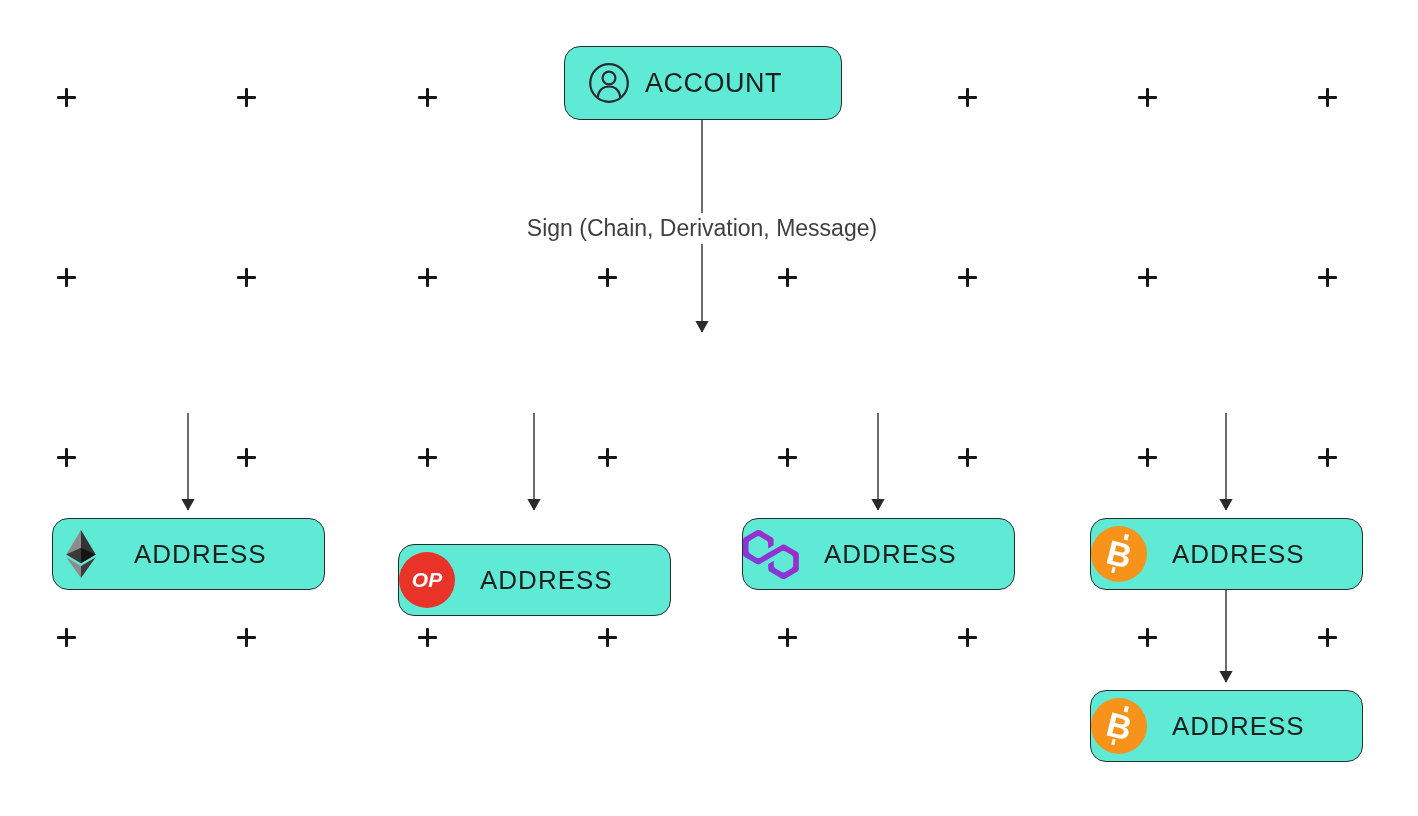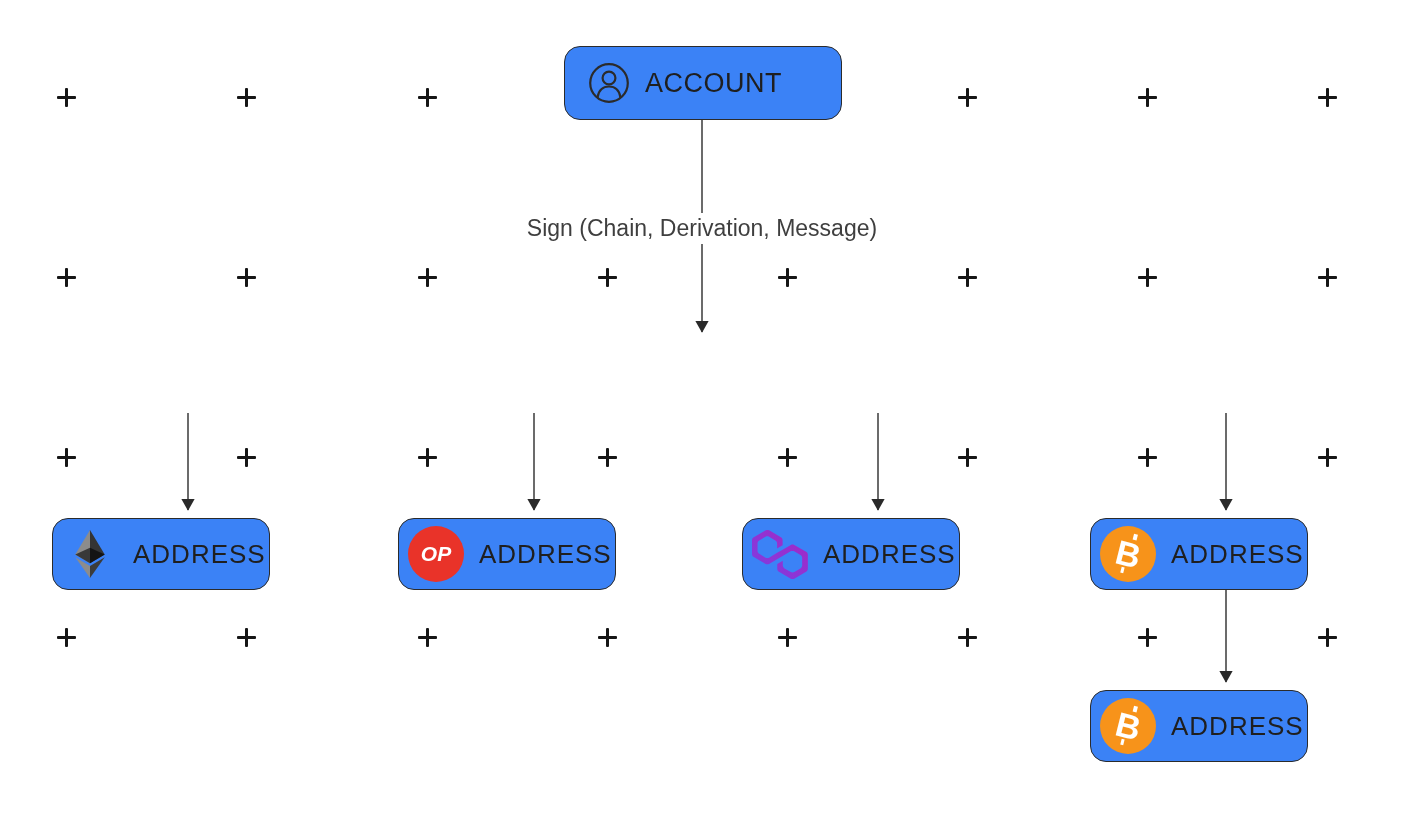--- a/index.html
+++ b/index.html
@@ -9,42 +9,42 @@
   }
   
   .plus{position:absolute;width:19px;height:19px;z-index:0;}
   .plus::before,.plus::after{content:"";position:absolute;background:#161616;border-radius:1px;}
   .plus::before{left:0;top:8px;width:19px;height:3px;}
   .plus::after{left:8px;top:0;width:3px;height:19px;}
   
   #connectors{position:absolute;left:0;top:0;z-index:1;}
   
   .node{
-    position:absolute;box-sizing:border-box;background:#3b82f6;
+    position:absolute;box-sizing:border-box;background:#5eead4;
     border:1.6px solid #2b2b2b;border-radius:16px;z-index:2;
     display:flex;align-items:center;
   }
   .node .label{color:#1f1f1f;letter-spacing:.5px;}
   
   #account{left:564px;top:46px;width:278px;height:74px;padding-left:22px;gap:14px;}
   #account .label{font-size:27px;}
   
   #mpc{left:40px;top:340px;width:1322px;height:72px;border-radius:18px;justify-content:center;}
   #mpc .label{font-size:25px;}
   
   #sign-label{
     position:absolute;left:702px;top:213px;transform:translateX(-50%);
     z-index:3;background:#ffffff;padding:2px 10px;white-space:nowrap;
     font-size:23px;color:#3f3f3f;
   }
   
-  .addr{width:218px;height:72px;padding-left:9px;gap:15px;}
+  .addr{width:273px;height:72px;gap:25px;}
   .addr .label{font-size:26px;letter-spacing:1px;}
   #addr-eth{left:52px;top:518px;}
-  #addr-op{left:398px;top:518px;}
+  #addr-op{left:398px;top:544px;}
   #addr-poly{left:742px;top:518px;}
   #addr-btc1{left:1090px;top:518px;}
   #addr-btc2{left:1090px;top:690px;}
   
   .icon-slot{width:56px;height:56px;display:flex;align-items:center;justify-content:center;flex:0 0 auto;}
   .coin{
     width:56px;height:56px;border-radius:50%;display:flex;align-items:center;justify-content:center;
     color:#ffffff;flex:0 0 auto;
   }
   .op-text{font-size:21px;font-weight:800;font-style:italic;letter-spacing:0;}

